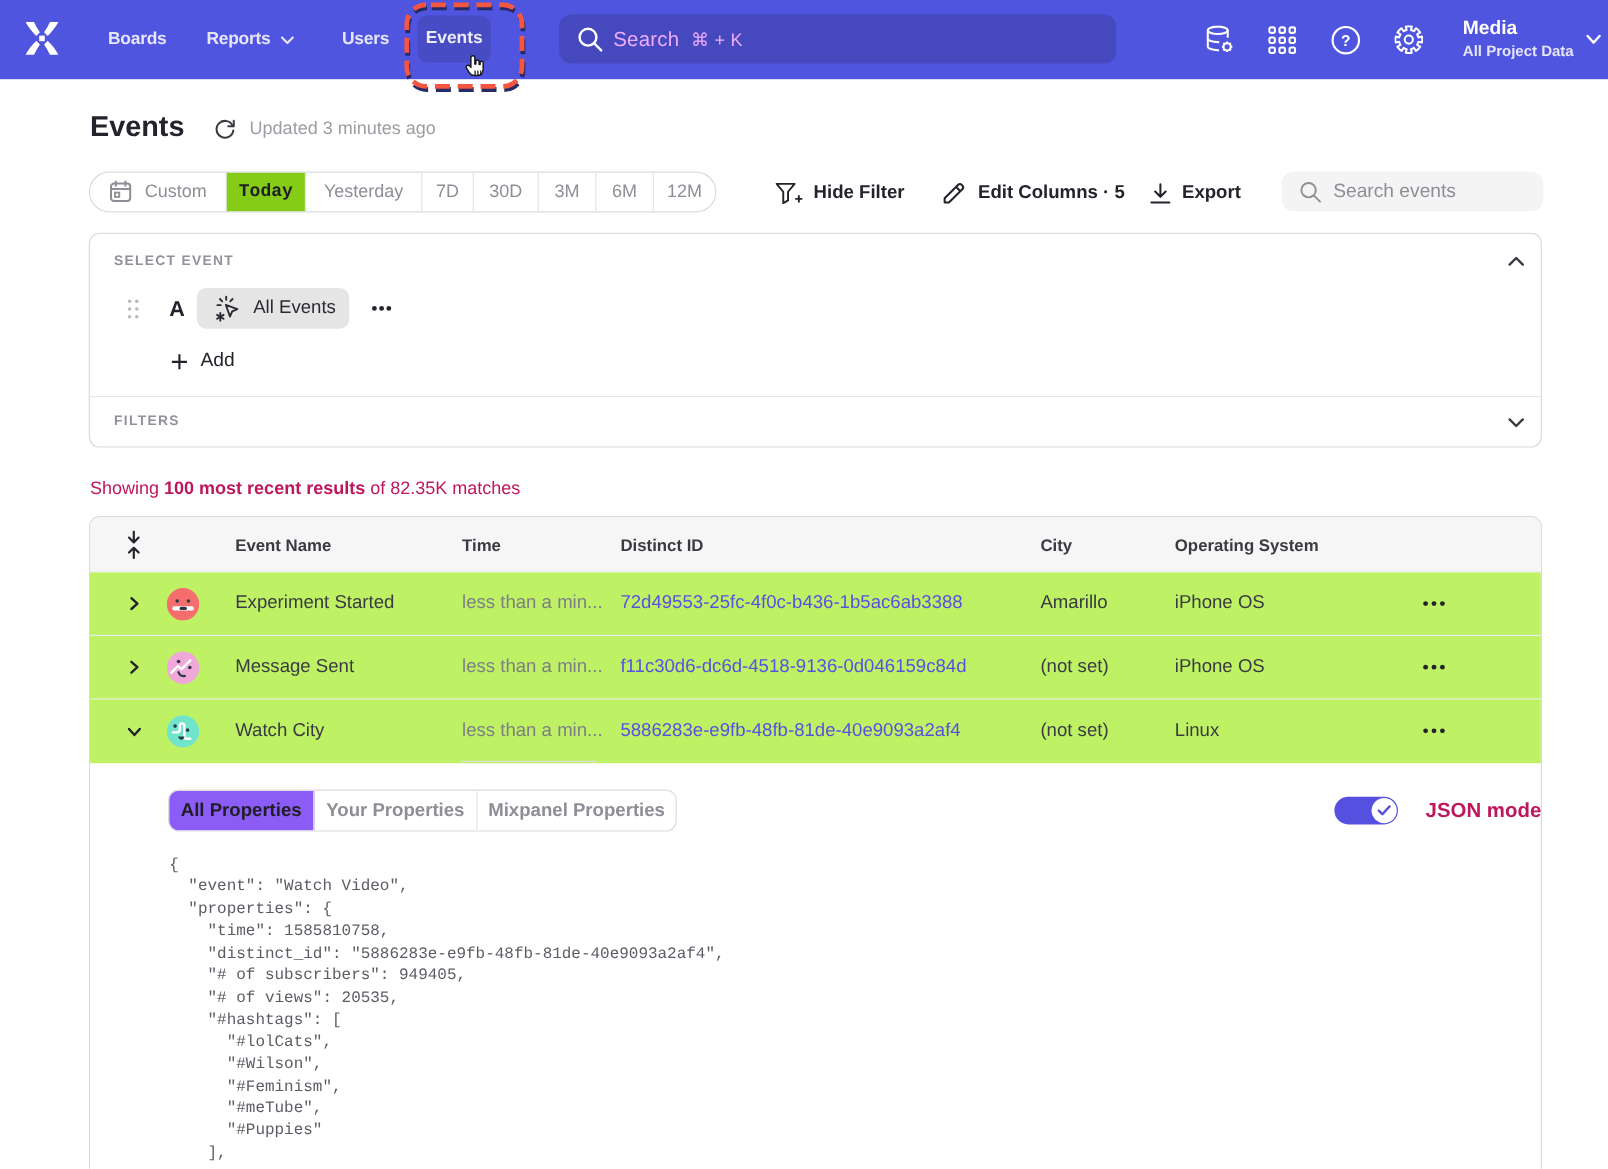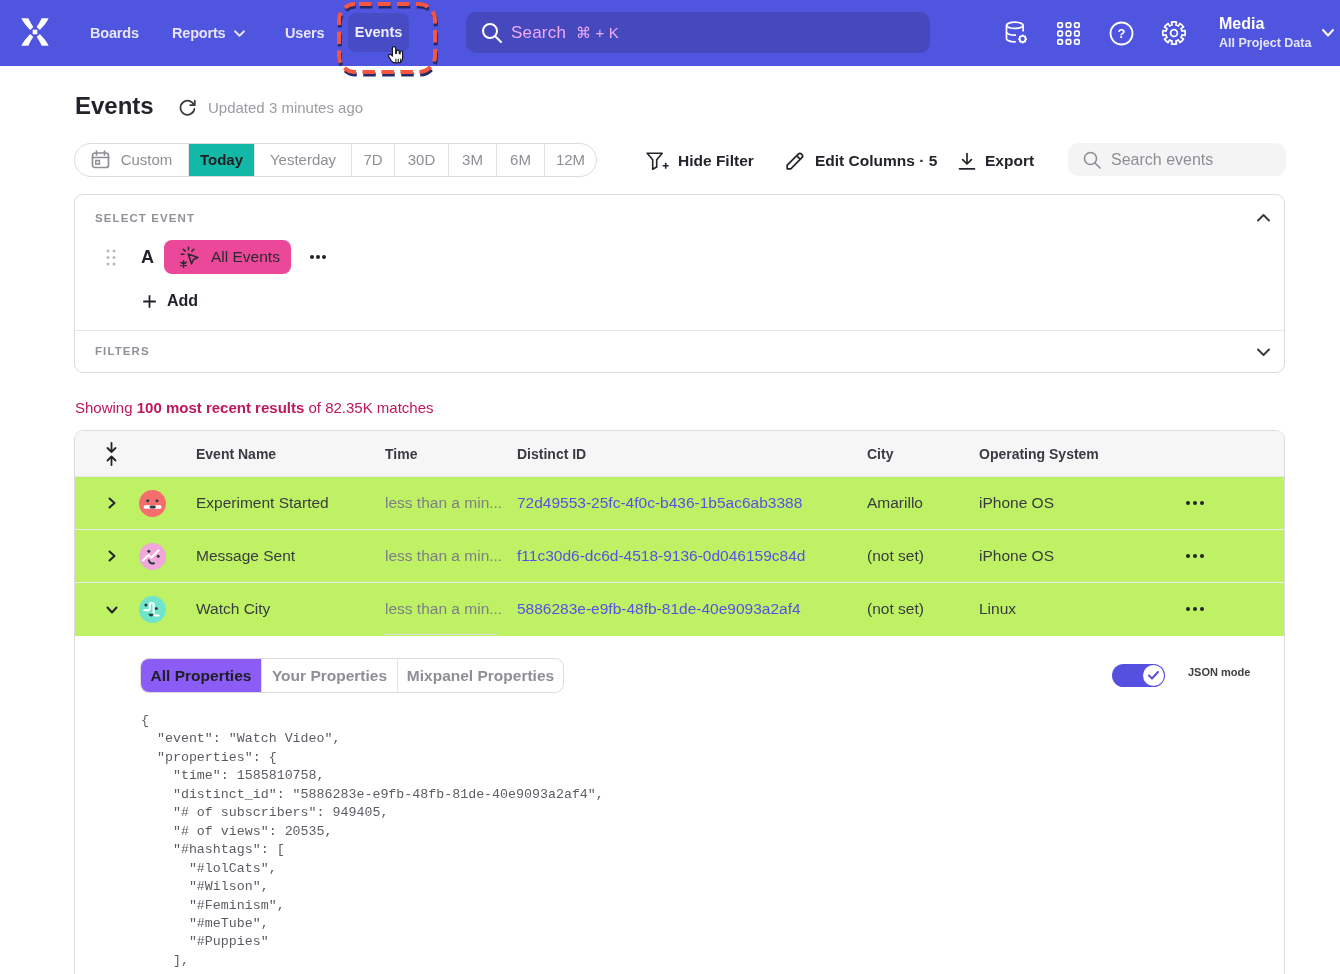--- a/index.html
+++ b/index.html
@@ -29,36 +29,36 @@
 #title { position:absolute; left:75px; top:92px; font-size:24px; font-weight:700; color:#23232B; }
 #updated { position:absolute; left:208px; top:99px; font-size:15px; color:#9C9CA2; }
 #refresh { position:absolute; left:178px; top:98px; }
 
 
 #seg { position:absolute; left:74px; top:143px; width:523px; height:34px;
   border:1px solid #DCDCE0; border-radius:17.5px; background:#fff; display:flex; }
 #seg .s { height:32px; line-height:32px; text-align:center; font-size:15px; color:#8E8E96;
   border-right:1px solid #E4E4E8; white-space:nowrap; }
 #seg .s:last-child { border-right:none; }
-#seg .sel { background:#14b8a6; color:#1E1E24; font-weight:700; }
+#seg .sel { background:#84cc16; color:#1E1E24; font-weight:700;font-family:Liberation Mono, monospace; }
 .actbtn { position:absolute; top:146px; height:30px; display:flex; align-items:center;
   font-size:15.5px; font-weight:600; color:#23232B; }
 .actbtn svg { margin-right:9px; }
 #esearch { position:absolute; left:1068px; top:143px; width:218px; height:33px;
   background:#F4F4F5; border-radius:10px; }
 #esearch .ph { position:absolute; left:43px; top:0; line-height:33px; font-size:16px; color:#8E8E96; }
 
 
 #card1 { position:absolute; left:74px; top:194px; width:1211px; height:179px;
   border:1px solid #DCDCE0; border-radius:9px; background:#fff; }
 .seclabel { font-size:11.5px; font-weight:700; letter-spacing:1.1px; color:#91919A; }
 #chip { position:absolute; left:164px; top:240px; width:127px; height:34px;
-  background:#ec4899; border-radius:8px; display:flex; align-items:center; }
+  background:#e5e5e5; border-radius:8px; display:flex; align-items:center; }
 #chip span { margin-left:47px; font-size:15.5px; font-weight:500; color:#2A2A32; }
-#addbtn { position:absolute; left:142px; top:292px; font-size:16px; font-weight:700; color:#23232B; }
+#addbtn { position:absolute; left:142px; top:292px; font-size:16px; font-weight:400; color:#23232B; }
 #filtdiv { position:absolute; left:75px; top:330px; width:1209px; height:1px; background:#E6E6EA; }
 
 
 #showing { position:absolute; left:75px; top:399px; font-size:15px; color:#be185d; }
 
 
 #card2 { position:absolute; left:74px; top:430px; width:1211px; height:560px;
   border:1px solid #DCDCE0; border-radius:9px 9px 0 0; border-bottom:none; background:#fff; }
 #thead { position:absolute; left:0; top:0; width:1209px; height:46px; background:#F6F6F7;
   border-radius:8px 8px 0 0; border-bottom:1px solid #E6E6EA; }
@@ -73,21 +73,21 @@
 #tabs { position:absolute; left:140px; top:658px; height:35px; display:flex;
   border:1px solid #DCDCE0; border-radius:9px; background:#fff; overflow:hidden; }
 #tabs .t { height:33px; line-height:33px; text-align:center; font-size:15.5px; font-weight:600;
   color:#8E8E96; border-right:1px solid #E4E4E8; }
 #tabs .t:last-child { border-right:none; }
 #tabs .sel { background:#8b5cf6; color:#1E1E24; font-weight:700; }
 #toggle { position:absolute; left:1112px; top:664px; width:53px; height:23px;
   background:#5550E0; border-radius:12px; }
 #toggle .knob { position:absolute; right:1px; top:1px; width:21px; height:21px;
   background:#fff; border-radius:50%; }
-#jsonlbl { position:absolute; left:1188px; top:666px; font-size:11px; font-weight:600; color:#404040; }
+#jsonlbl { position:absolute; left:1188px; top:666px; font-size:17px; font-weight:600; color:#be185d; }
 #timecellline { position:absolute; left:384px; top:634px; width:114px; height:1px; background:#DEDEE2; }
 #json { position:absolute; left:141px; top:712px; font-family:"Liberation Mono", monospace;
   font-size:13.3px; line-height:18.46px; color:#5C5C64; white-space:pre; }
 </style>
 </head>
 <body>
 <div id="page">
 
   <div id="nav">
     <svg class="abs" style="left:21px;top:18px;" width="28" height="28" viewBox="0 0 26 26">

